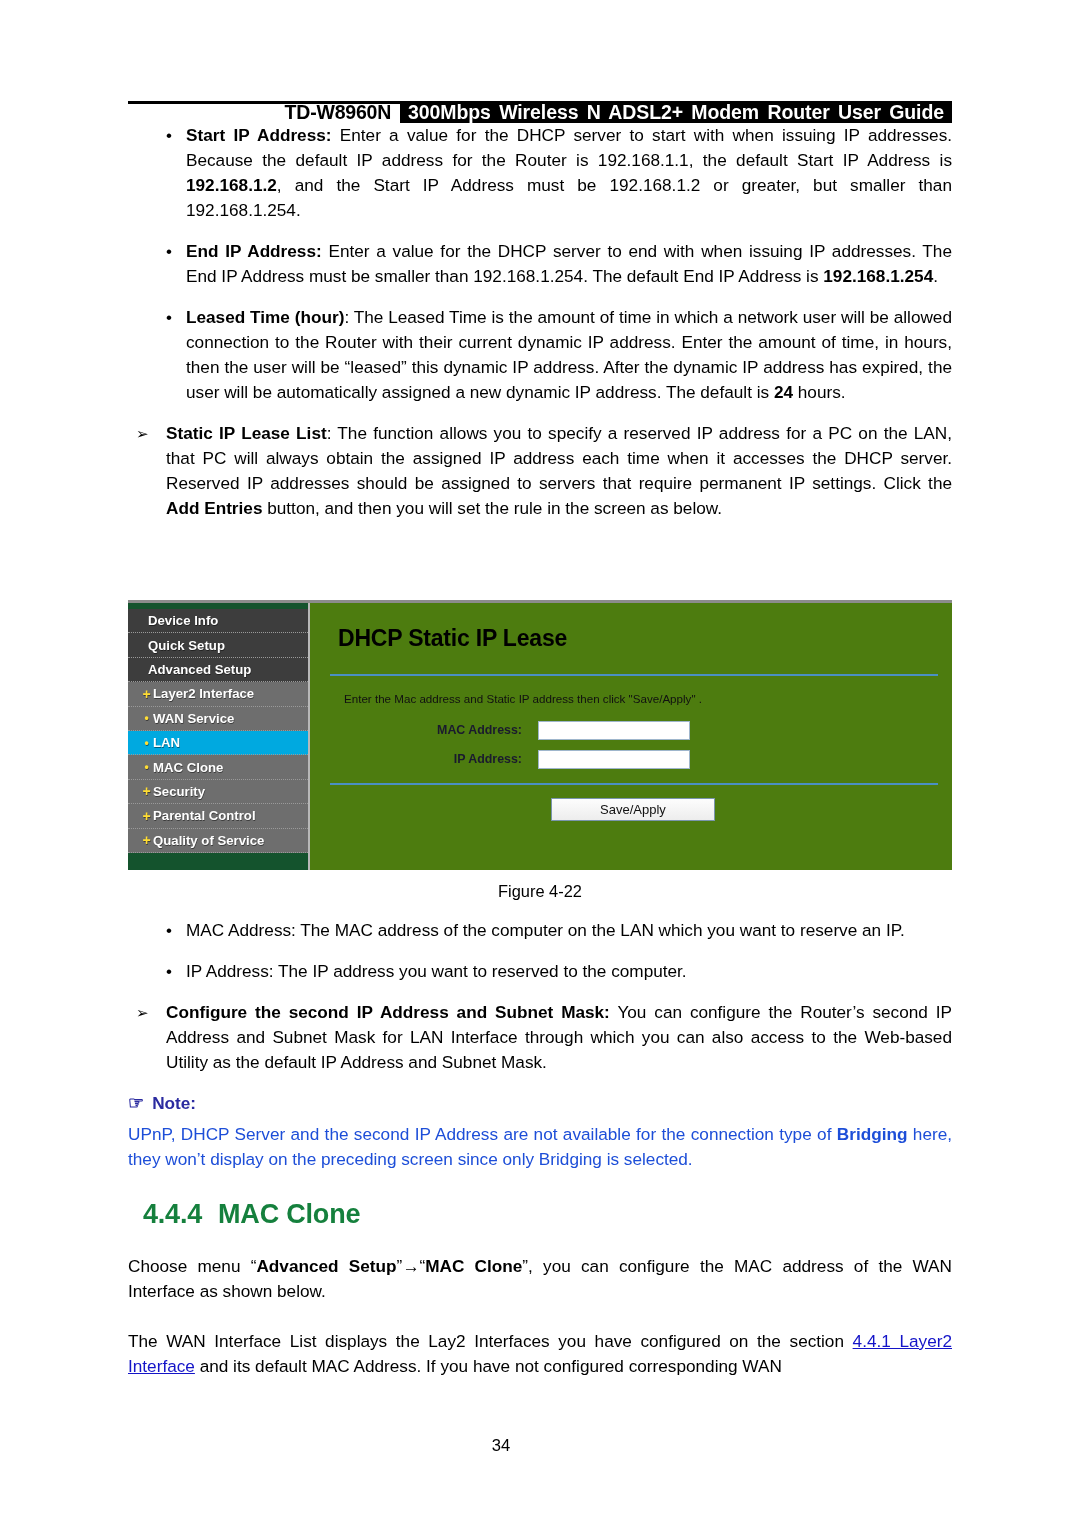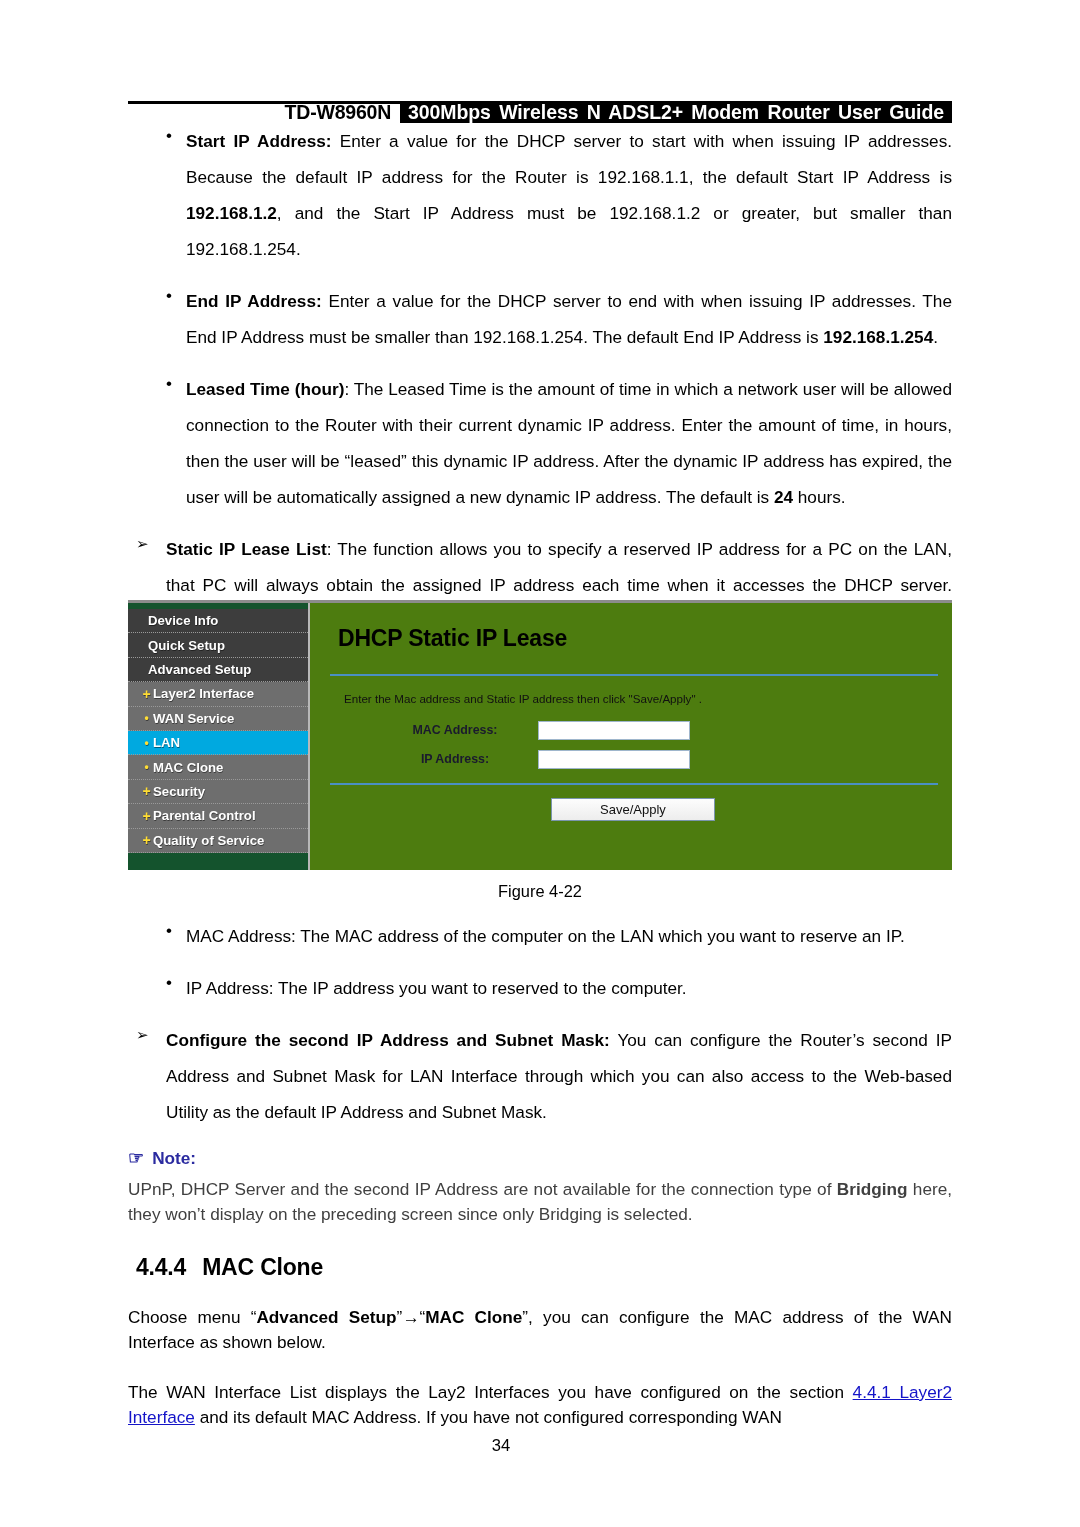--- a/index.html
+++ b/index.html
@@ -69,21 +69,21 @@
   .content {
     position: absolute;
     top: 123px;
     left: 128px;
     width: 824px;
   }
 
   p.para {
     margin: 0;
     font-size: 17.2px;
-    line-height: 36px;
+    line-height: 25px;
     text-align: justify;
     text-justify: inter-word;
     color: #000;
   }
 
   .b { font-weight: bold; }
 
   
   .bullet-item {
     position: relative;
@@ -195,21 +195,21 @@
     padding-left: 78px;
   }
   .form-row {
     display: flex;
     align-items: center;
     height: 22px;
     margin-bottom: 7px;
   }
   .form-label {
     width: 150px;
-    text-align: center;
+    text-align: right;
     font-size: 12.4px;
     font-weight: bold;
     color: #1a1a2e;
     padding-right: 16px;
     box-sizing: border-box;
   }
   .form-input {
     width: 152px;
     height: 19px;
     background: #ffffff;
@@ -265,32 +265,32 @@
     display: flex;
     align-items: baseline;
     gap: 8px;
   }
   .note-hand {
     font-size: 18px;
     color: #2b2ba0;
     line-height: 1;
   }
   .note-body {
-    color: #404040;
+    color: #1d4ed8;
     font-size: 17.2px;
     line-height: 25.4px;
     text-align: justify;
     margin-top: 8px;
   }
 
   h2.section-head {
-    font-size: 23px;
-    font-weight: bold;
-    margin: 26px 0 0 8px;
-    color: #000000;
+    font-size: 27px;
+    font-weight: bold;
+    margin: 26px 0 0 15px;
+    color: #15803d;
     letter-spacing: -0.2px;
   }
   h2.section-head .num { margin-right: 16px; }
 
   p.body-para {
     margin: 24px 0 0 0;
     font-size: 17.2px;
     line-height: 25.4px;
     text-align: justify;
     color: #000;

